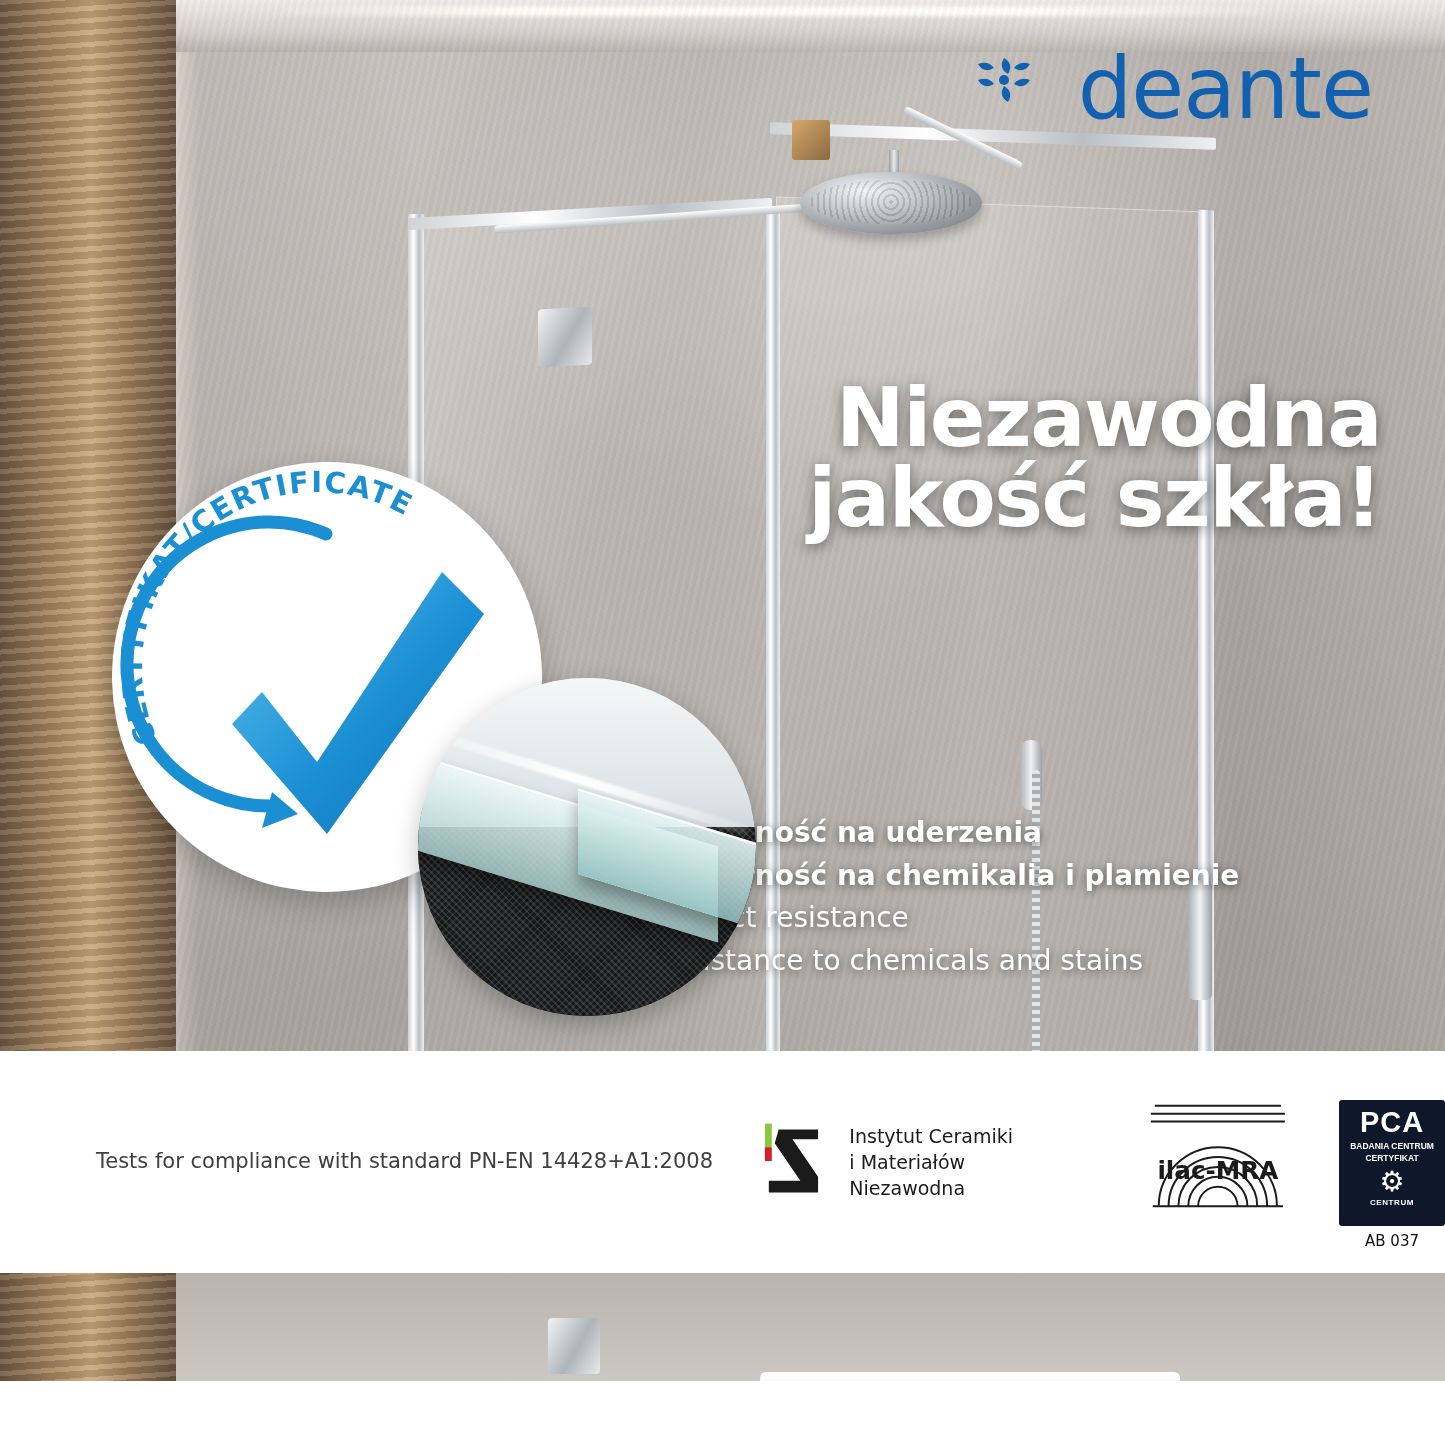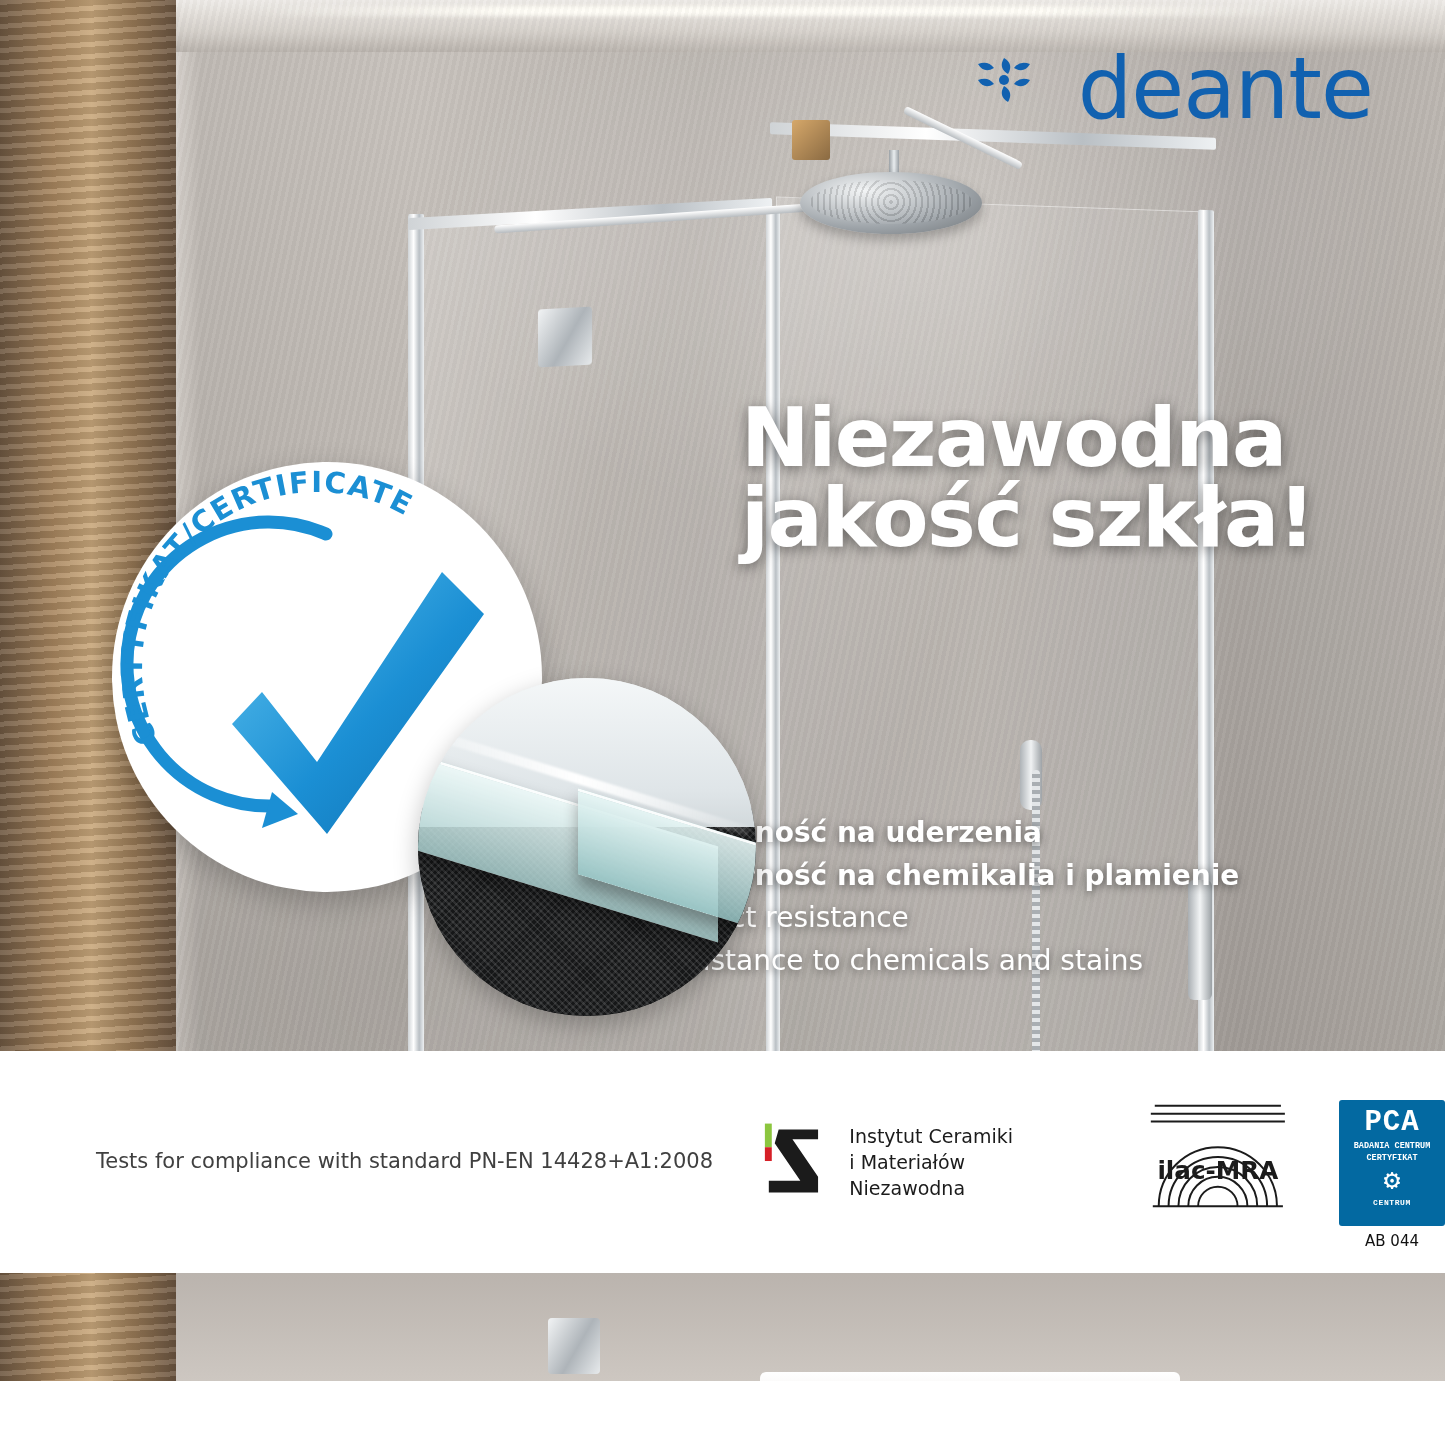--- a/index.html
+++ b/index.html
@@ -161,22 +161,22 @@
   }
   .logo-mark { width: 86px; height: 62px; }
   .logo-text {
     font-size: 86px; line-height: 0.9; font-weight: 400;
     color: #1161b0; letter-spacing: -1px;
     font-family: "DejaVu Sans", sans-serif;
   }
 
   
   .headline {
-    position: absolute; right: 64px; top: 398px;
-    width: 640px; text-align: left;
+    position: absolute; right: 64px; top: 378px;
+    width: 640px; text-align: right;
     color: #ffffff;
     text-shadow: 0 3px 14px rgba(0,0,0,0.45);
   }
   .headline h1 {
     font-size: 82px; line-height: 0.98; font-weight: bold;
     letter-spacing: -1.5px;
     font-family: "DejaVu Sans", sans-serif;
   }
   .headline h2 {
     margin-top: 22px;
@@ -262,23 +262,23 @@
     font-size: 21px; font-weight: 400; color: #404040; line-height: 1.6;
   }
   .luk { display: flex; align-items: center; gap: 16px; margin-left: 10px; }
   .luk-mark { width: 78px; height: 86px; }
   .luk-txt { font-family: "DejaVu Sans", sans-serif; color: #1b1b1b; }
   .luk-txt .big { font-size: 34px; font-weight: 400; line-height: 1.15; }
   .luk-txt .small { font-size: 19px; line-height: 1.38; }
   .ilac { margin-left: 56px; width: 160px; height: 150px; }
   .pca { margin-left: 42px; text-align: center; }
   .pca-box {
-    width: 106px; height: 126px; background: #0369a1; color: #fff;
+    width: 106px; height: 126px; background: #0f172a; color: #fff;
     border-radius: 3px; padding-top: 6px;
-    font-family: Liberation Mono, monospace;
+    font-family: Liberation Sans, sans-serif;
     margin-top: 25px;
   }
   .pca-box .pca-title { font-size: 29px; font-weight: bold; letter-spacing: 1px; }
   .pca-box .pca-sub { font-size: 8.5px; font-weight: bold; line-height: 1.25; margin-top: 2px; }
   .pca-box .pca-flask { font-size: 28px; line-height: 1; margin-top: 4px; }
   .pca-box .pca-bad { font-size: 8px; font-weight: bold; letter-spacing: 0.6px; margin-top: 2px; }
   .pca-code { font-size: 15px; color: #111; margin-top: 6px; font-family: "DejaVu Sans", sans-serif; }
 
   
   .bottom-strip { position: absolute; left: 0; right: 0; bottom: 0; height: 108px; }
@@ -409,18 +409,18 @@
     </svg>
 
     <div class="pca">
       <div class="pca-box">
         <div class="pca-title">PCA</div>
         <div class="pca-sub">BADANIA CENTRUM</div>
         <div class="pca-sub">CERTYFIKAT</div>
         <div class="pca-flask">⚙</div>
         <div class="pca-bad">CENTRUM</div>
       </div>
-      <div class="pca-code">AB 044</div>
+      <div class="pca-code">AB 037</div>
     </div>
   </div>
 
   <div class="bottom-strip"></div>
 </div>
 
 </body></html>

